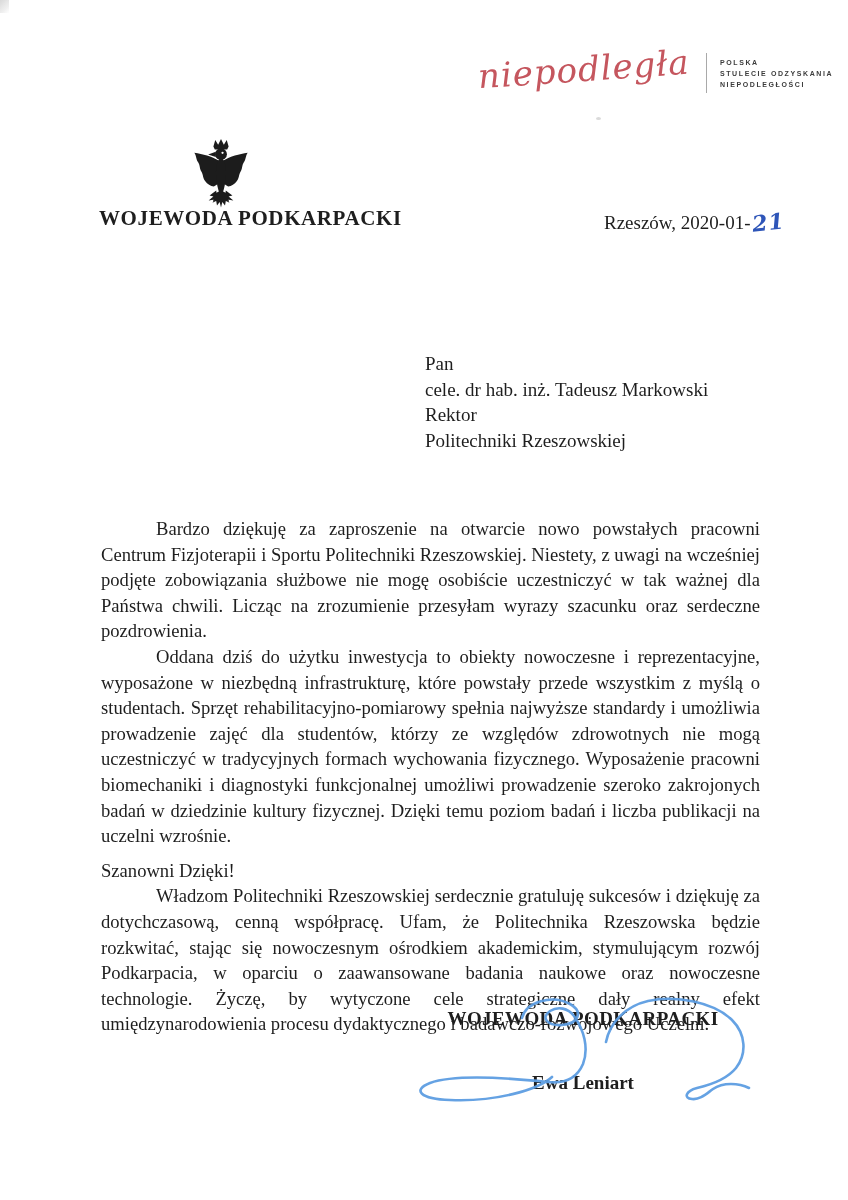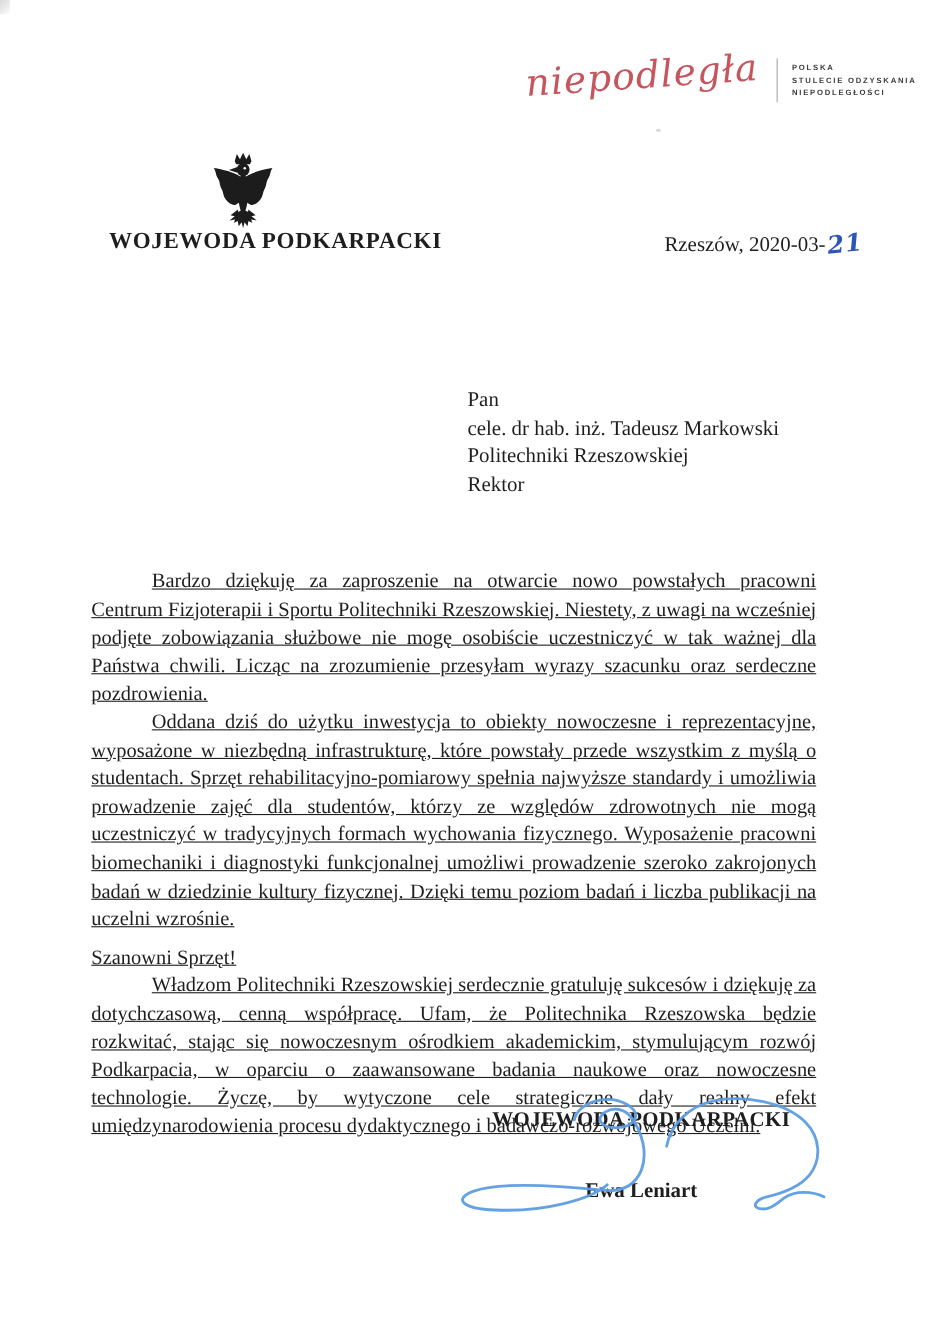--- a/index.html
+++ b/index.html
@@ -75,24 +75,23 @@
 
   
   .addressee{
     position:absolute;left:425px;top:351px;
     font-size:19px;font-weight:normal;line-height:25.5px;
     white-space:nowrap;
   }
 
   
   .letter-body{
-    position:absolute;left:83px;top:516px;width:659px;
+    position:absolute;left:101px;top:516px;width:659px;
     font-size:18.6px;line-height:25.6px;
     text-align:justify;
-    text-decoration:underline;
   }
   .letter-body p{margin:0;}
   .letter-body p.indent{text-indent:55px;}
   .letter-body p.salutation{margin-top:9px;text-align:left;}
 
   
   .closing{
     position:absolute;left:433px;top:1008px;width:300px;
     text-align:center;font-weight:bold;font-size:19px;
   }
@@ -129,34 +128,34 @@
     <path id="wingL" d="M30 24 C22 19 13 17 4 15.5 C6.5 19.5 5.5 21.5 8 25.5 C10.2 29 9.2 31.5 11.5 35.5 C13.6 39.3 12.6 41.5 15.5 45.5 C17.6 48.4 21 50.8 24.5 50.8 L30 47.5 Z"></path>
     <path d="M34 24 C42 19 51 17 60 15.5 C57.5 19.5 58.5 21.5 56 25.5 C53.8 29 54.8 31.5 52.5 35.5 C50.4 39.3 51.4 41.5 48.5 45.5 C46.4 48.4 43 50.8 39.5 50.8 L34 47.5 Z"></path>
     <path d="M32 20 C27.5 24 26 32 27 42 C28 52 30 58 32 61.5 C34 58 36 52 37 42 C38 32 36.5 24 32 20 Z"></path>
     <path d="M27 55 L20 60.5 L24 61.5 L19 65.5 L25.5 64.5 L23 68 L28 65.5 Z"></path>
     <path d="M37 55 L44 60.5 L40 61.5 L45 65.5 L38.5 64.5 L41 68 L36 65.5 Z"></path>
     <path d="M26 58 L32 55 L38 58 L40.5 67 L37.3 64.8 L36.2 71 L33.4 67.2 L32 73 L30.6 67.2 L27.8 71 L26.7 64.8 L23.5 67 Z"></path>
   </svg>
 
   <div class="office-title">WOJEWODA PODKARPACKI</div>
   <div class="date-line">
-    <span>Rzeszów, 2020-03-</span><span class="hand-day">21</span>
+    <span>Rzeszów, 2020-01-</span><span class="hand-day">21</span>
   </div>
 
   <div class="addressee">
     <div>Pan</div>
     <div>cele. dr hab. inż. Tadeusz Markowski</div>
+    <div>Rektor</div>
     <div>Politechniki Rzeszowskiej</div>
-    <div>Rektor</div>
   </div>
 
   <div class="letter-body">
     <p class="indent">Bardzo dziękuję za zaproszenie na otwarcie nowo powstałych pracowni Centrum Fizjoterapii i Sportu Politechniki Rzeszowskiej. Niestety, z uwagi na wcześniej podjęte zobowiązania służbowe nie mogę osobiście uczestniczyć w tak ważnej dla Państwa chwili. Licząc na zrozumienie przesyłam wyrazy szacunku oraz serdeczne pozdrowienia.</p>
     <p class="indent">Oddana dziś do użytku inwestycja to obiekty nowoczesne i reprezentacyjne, wyposażone w niezbędną infrastrukturę, które powstały przede wszystkim z myślą o studentach. Sprzęt rehabilitacyjno-pomiarowy spełnia najwyższe standardy i umożliwia prowadzenie zajęć dla studentów, którzy ze względów zdrowotnych nie mogą uczestniczyć w tradycyjnych formach wychowania fizycznego. Wyposażenie pracowni biomechaniki i diagnostyki funkcjonalnej umożliwi prowadzenie szeroko zakrojonych badań w dziedzinie kultury fizycznej. Dzięki temu poziom badań i liczba publikacji na uczelni wzrośnie.</p>
-    <p class="salutation">Szanowni Sprzęt!</p>
+    <p class="salutation">Szanowni Dzięki!</p>
     <p class="indent">Władzom Politechniki Rzeszowskiej serdecznie gratuluję sukcesów i dziękuję za dotychczasową, cenną współpracę. Ufam, że Politechnika Rzeszowska będzie rozkwitać, stając się nowoczesnym ośrodkiem akademickim, stymulującym rozwój Podkarpacia, w oparciu o zaawansowane badania naukowe oraz nowoczesne technologie. Życzę, by wytyczone cele strategiczne dały realny efekt umiędzynarodowienia procesu dydaktycznego i badawczo-rozwojowego Uczelni.</p>
   </div>
 
   <div class="closing">
     <div class="sig-title">WOJEWODA PODKARPACKI</div>
     <div class="sig-name">Ewa Leniart</div>
   </div>
 
   <svg class="signature-svg" viewBox="0 0 448 150" xmlns="http://www.w3.org/2000/svg" fill="none" stroke="#5d9de2" stroke-width="2.6" stroke-linecap="round" stroke-opacity="0.95">
     <path d="M122 40 C126 24 152 16 170 26 C184 34 178 46 162 47 C148 48 140 40 150 33 C158 28 168 30 174 38 C184 52 189 70 183 86 C177 100 166 106 148 104 C110 100 55 96 30 105 C12 112 20 121 50 122 C95 124 138 112 152 99"></path>

